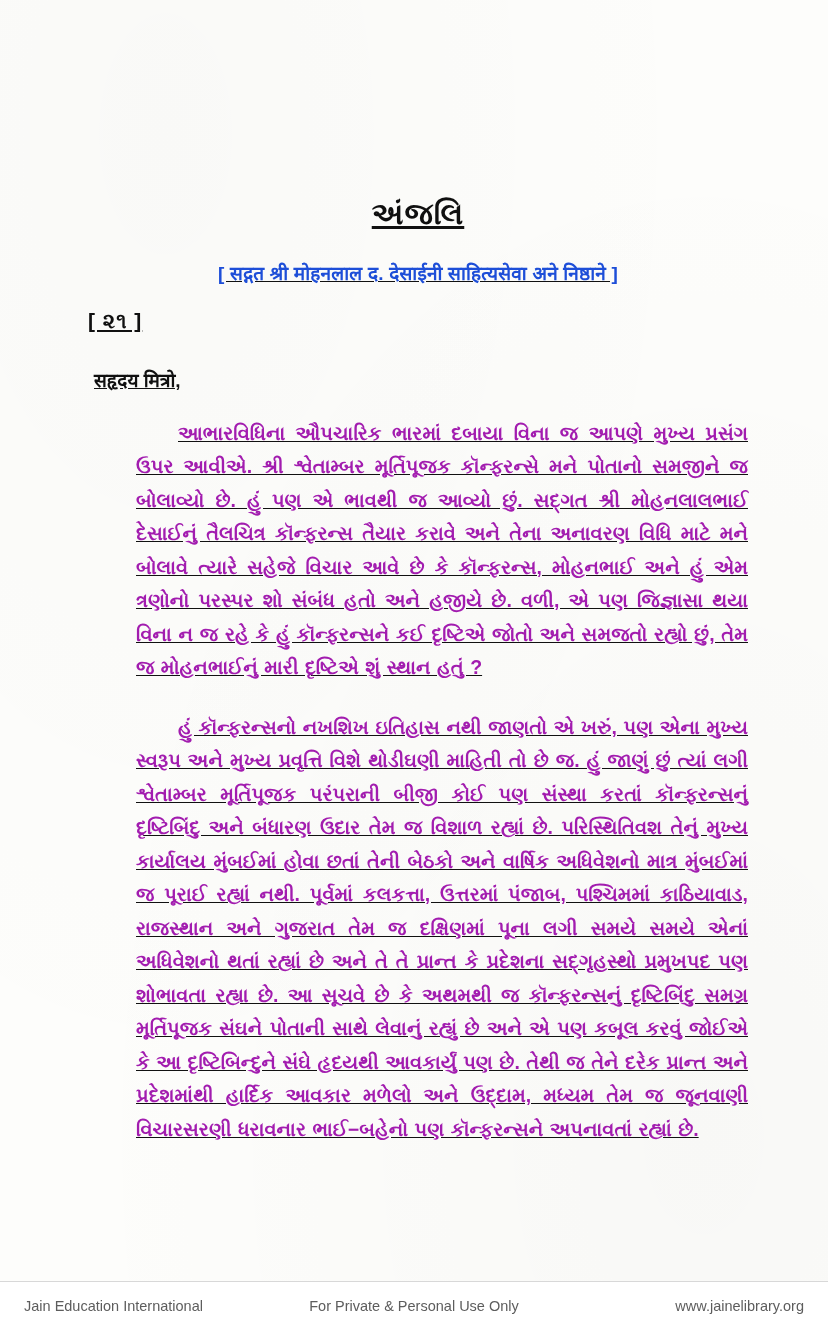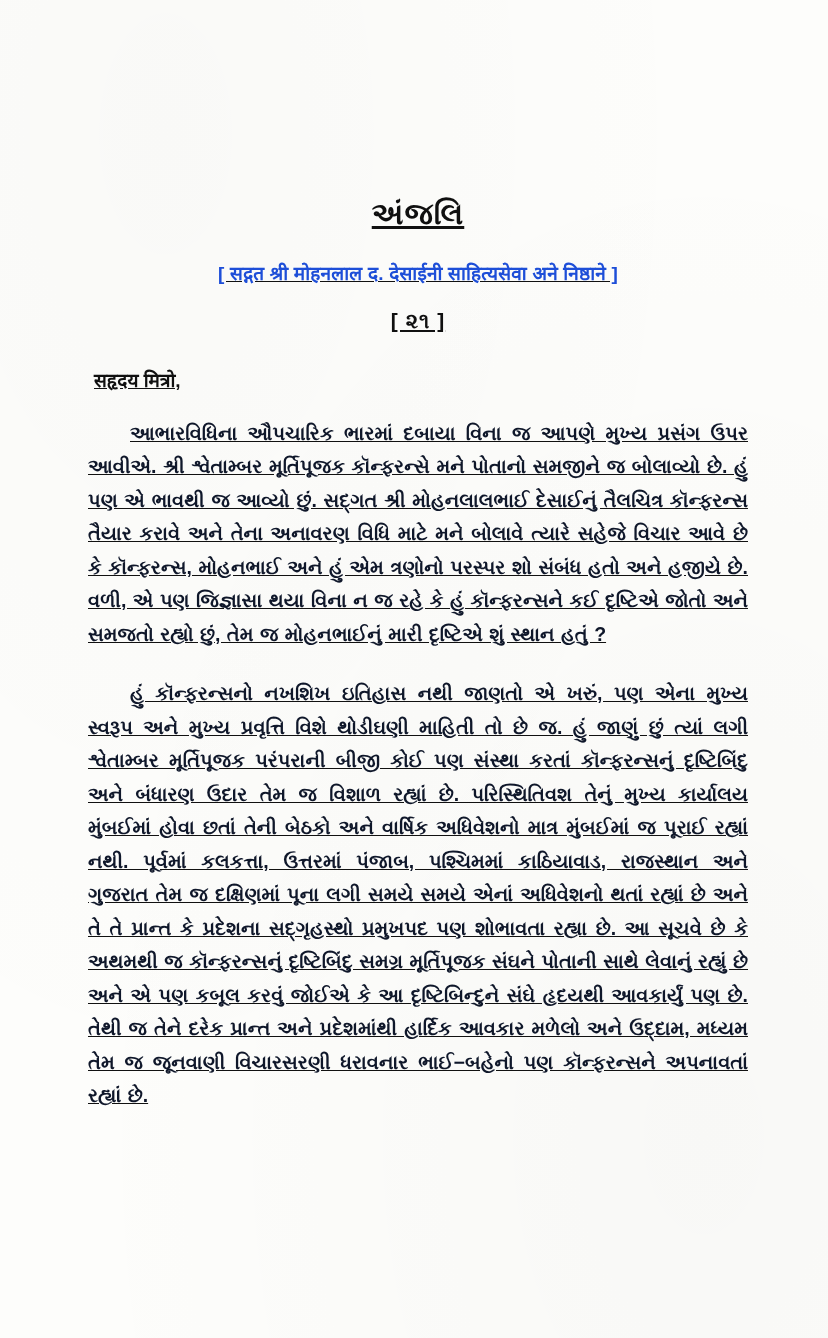--- a/index.html
+++ b/index.html
@@ -59,45 +59,45 @@
     text-align: center;
     font-size: 19px;
     font-weight: 700;
     color: #1d4ed8;
     line-height: 1.3;
     letter-spacing: 0.2px;
   }
 
   .page-number {
     margin-top: 22px;
-    text-align: center;
     font-size: 21px;
     font-weight: 700;
     color: #101010;
     letter-spacing: 1px;
   }
 
   .salutation {
     margin-top: 34px;
     margin-left: 6px;
     font-size: 19px;
     font-weight: 700;
     color: #101010;
   }
 
   .para {
     margin-top: 24px;
     font-size: 19.5px;
     line-height: 33.5px;
     text-align: justify;
     text-justify: inter-word;
-    color: #0f172a;
+    color: #a21caf;
     font-weight: 600;
     text-indent: 42px;
     word-spacing: 1px;
+    margin-left: 48px;
   }
 
   .para.last {
     margin-top: 26px;
   }
 
   .footer {
     position: absolute;
     left: 0;
     bottom: 0;
@@ -139,14 +139,21 @@
     <div class="page-number">[ ૨૧ ]</div>
 
     <div class="salutation">सहृदय मित्रो,</div>
 
     <p class="para">આભારવિધિના ઔપચારિક ભારમાં દબાયા વિના જ આપણે મુખ્ય પ્રસંગ ઉપર આવીએ. શ્રી શ્વેતામ્બર મૂર્તિપૂજક કૉન્ફરન્સે મને પોતાનો સમજીને જ બોલાવ્યો છે. હું પણ એ ભાવથી જ આવ્યો છું. સદ્ગત શ્રી મોહનલાલભાઈ દેસાઈનું તૈલચિત્ર કૉન્ફરન્સ તૈયાર કરાવે અને તેના અનાવરણ વિધિ માટે મને બોલાવે ત્યારે સહેજે વિચાર આવે છે કે કૉન્ફરન્સ, મોહનભાઈ અને હું એમ ત્રણોનો પરસ્પર શો સંબંધ હતો અને હજીયે છે. વળી, એ પણ જિજ્ઞાસા થયા વિના ન જ રહે કે હું કૉન્ફરન્સને કઈ દૃષ્ટિએ જોતો અને સમજતો રહ્યો છું, તેમ જ મોહનભાઈનું મારી દૃષ્ટિએ શું સ્થાન હતું ?</p>
 
     <p class="para last">હું કૉન્ફરન્સનો નખશિખ ઇતિહાસ નથી જાણતો એ ખરું, પણ એના મુખ્ય સ્વરૂપ અને મુખ્ય પ્રવૃત્તિ વિશે થોડીઘણી માહિતી તો છે જ. હું જાણું છું ત્યાં લગી શ્વેતામ્બર મૂર્તિપૂજક પરંપરાની બીજી કોઈ પણ સંસ્થા કરતાં કૉન્ફરન્સનું દૃષ્ટિબિંદુ અને બંધારણ ઉદાર તેમ જ વિશાળ રહ્યાં છે. પરિસ્થિતિવશ તેનું મુખ્ય કાર્યાલય મુંબઈમાં હોવા છતાં તેની બેઠકો અને વાર્ષિક અધિવેશનો માત્ર મુંબઈમાં જ પૂરાઈ રહ્યાં નથી. પૂર્વમાં કલકત્તા, ઉત્તરમાં પંજાબ, પશ્ચિમમાં કાઠિયાવાડ, રાજસ્થાન અને ગુજરાત તેમ જ દક્ષિણમાં પૂના લગી સમયે સમયે એનાં અધિવેશનો થતાં રહ્યાં છે અને તે તે પ્રાન્ત કે પ્રદેશના સદ્ગૃહસ્થો પ્રમુખપદ પણ શોભાવતા રહ્યા છે. આ સૂચવે છે કે અથમથી જ કૉન્ફરન્સનું દૃષ્ટિબિંદુ સમગ્ર મૂર્તિપૂજક સંઘને પોતાની સાથે લેવાનું રહ્યું છે અને એ પણ કબૂલ કરવું જોઈએ કે આ દૃષ્ટિબિન્દુને સંઘે હૃદયથી આવકાર્યું પણ છે. તેથી જ તેને દરેક પ્રાન્ત અને પ્રદેશમાંથી હાર્દિક આવકાર મળેલો અને ઉદ્દામ, મધ્યમ તેમ જ જૂનવાણી વિચારસરણી ધરાવનાર ભાઈ−બહેનો પણ કૉન્ફરન્સને અપનાવતાં રહ્યાં છે.</p>
 
   </div>
 
+  <div class="footer">
+    <div class="footer-inner">
+      <div class="footer-left">Jain Education International</div>
+      <div class="footer-center">For Private &amp; Personal Use Only</div>
+      <div class="footer-right">www.jainelibrary.org</div>
+    </div>
+  </div>
 
 </div>
 
 </body></html>

